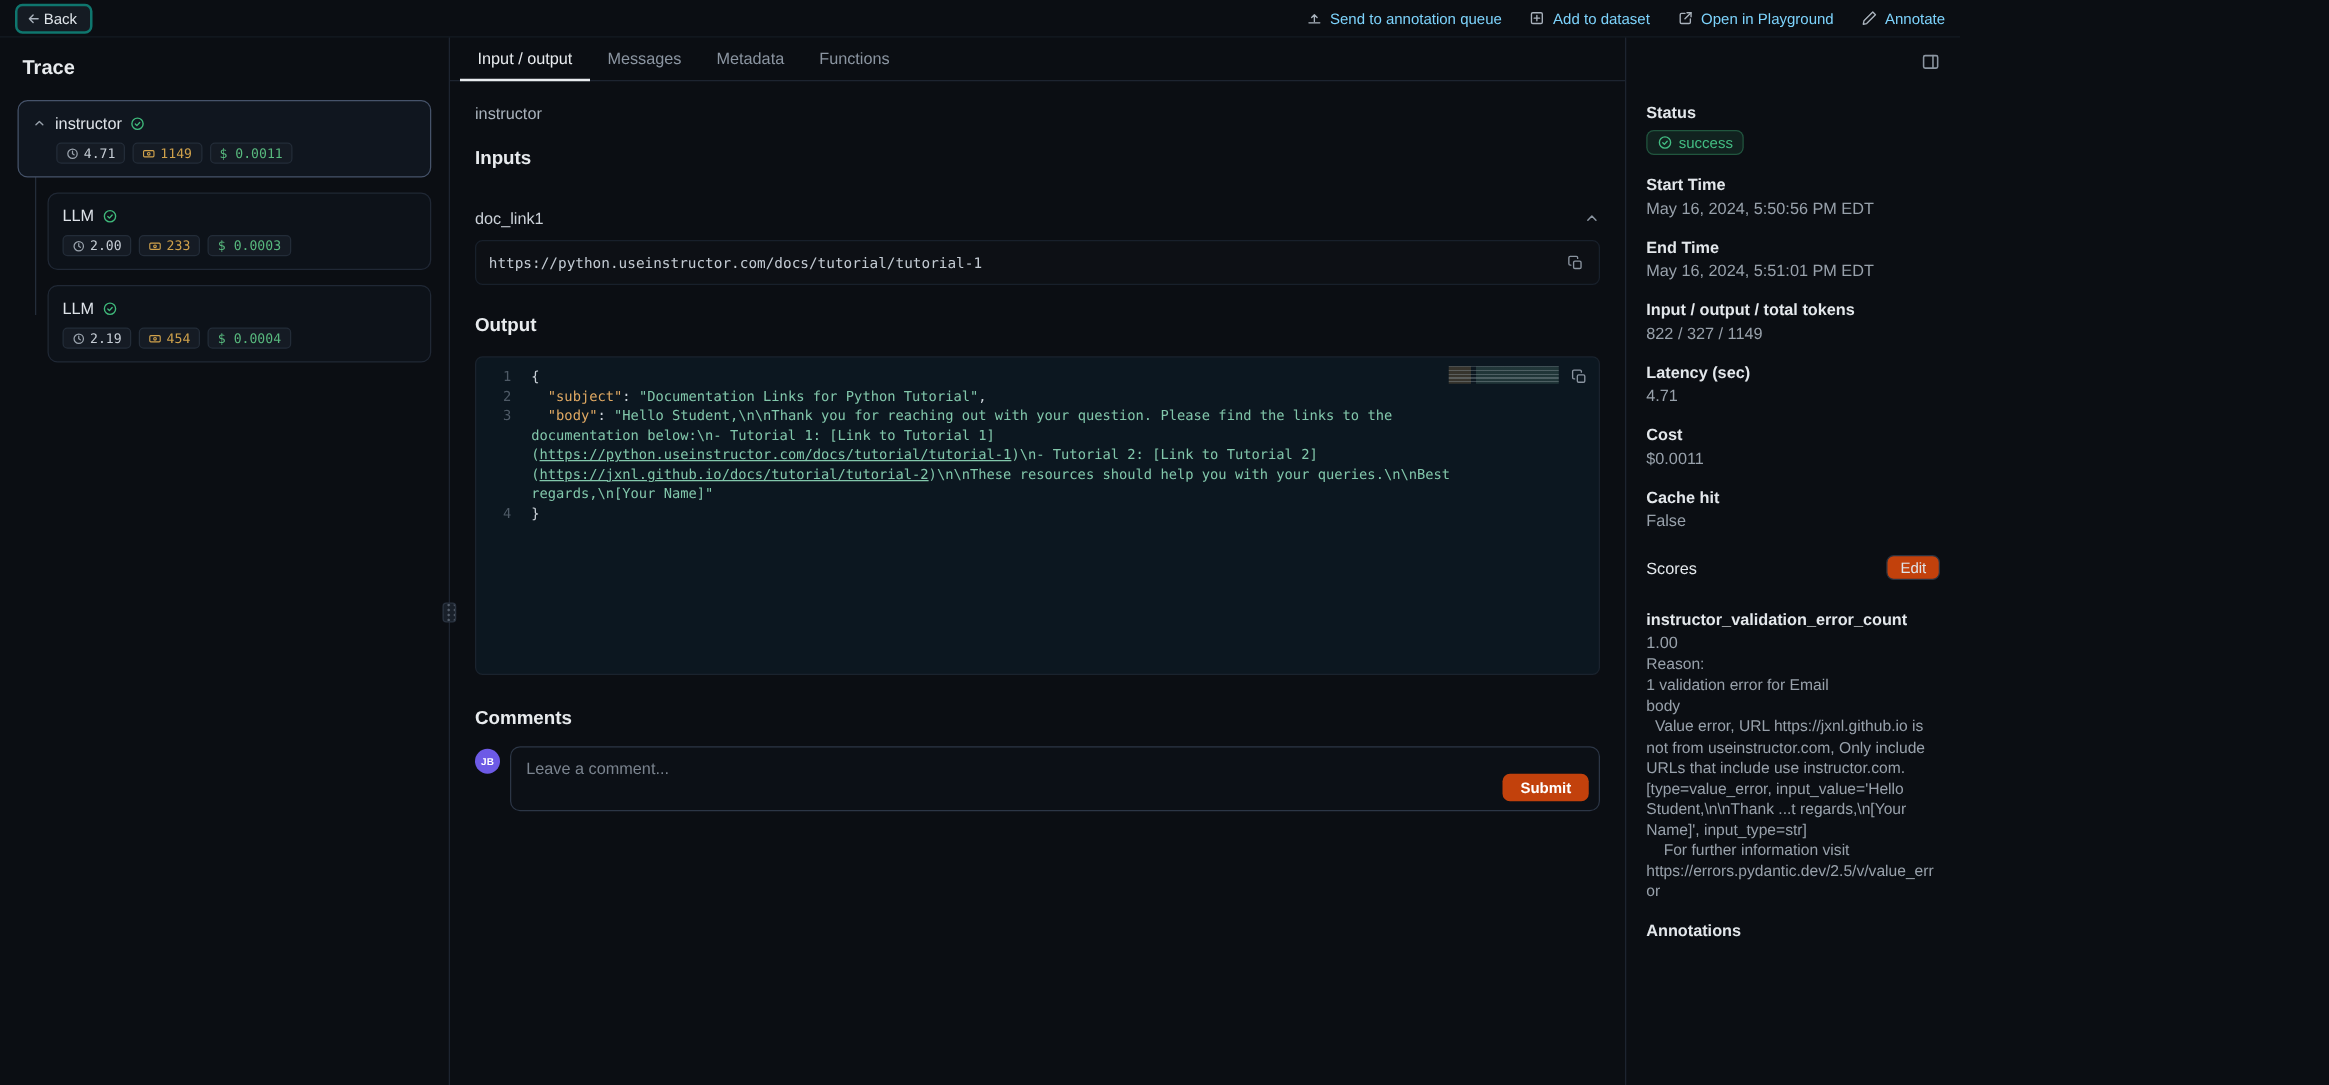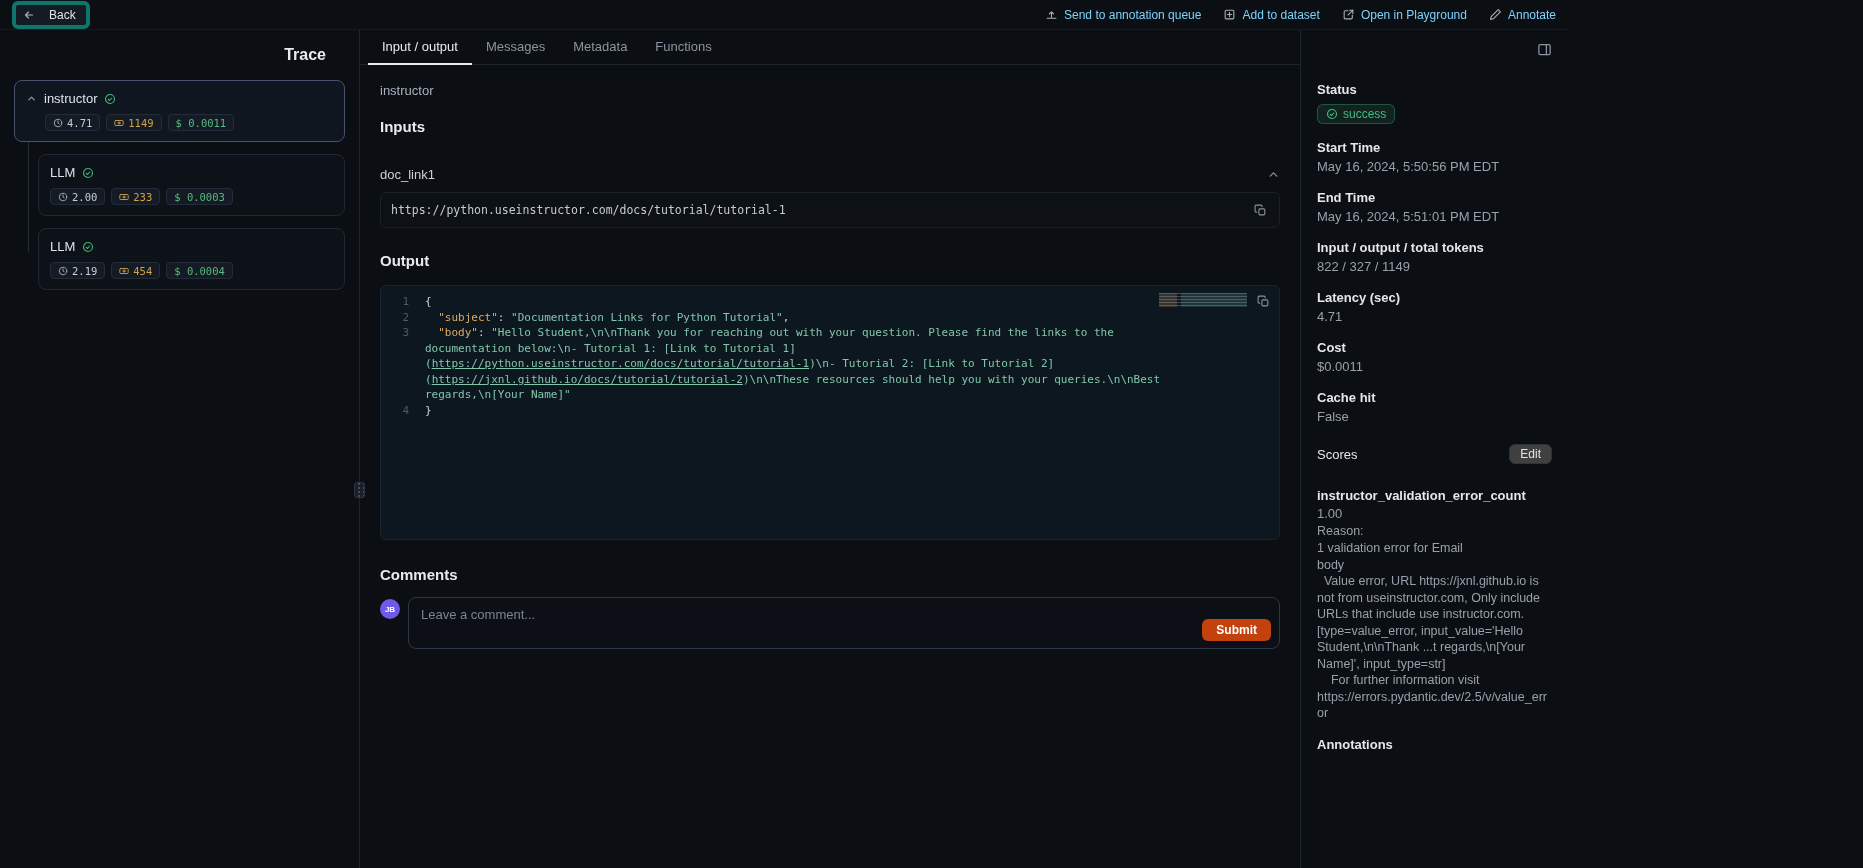--- a/index.html
+++ b/index.html
@@ -14,40 +14,40 @@
 
   .app { width: 1568px; height: 868px; display: flex; flex-direction: column; }
 
   
   .topbar {
     height: 30px; flex: none; display: flex; align-items: center;
     justify-content: space-between; padding: 0 12px;
     border-bottom: 1px solid #151b23;
   }
   .back-btn {
-    display: inline-flex; align-items: center; gap: 14px;
+    display: inline-flex; align-items: center; gap: 2px;
     padding: 3px 10px 3px 7px; font-size: 12px; color: #dfe4e9;
-    background: #151b23; border: 4px solid #0f766e; border-radius: 6px; cursor: pointer;
+    background: #151b23; border: 2px solid #0f766e; border-radius: 6px; cursor: pointer;
   }
   .topbar-actions { display: flex; align-items: center; gap: 22px; }
   .top-action {
     display: inline-flex; align-items: flex-start; gap: 6px;
     color: #7dd3fc; font-size: 12px; background: none; border: none; cursor: pointer;
   }
   .top-action svg, .back-btn svg { color: #aab3bd; }
 
   
   .body-row { flex: 1; display: flex; min-height: 0; }
 
   
   .sidebar {
     width: 360px; flex: none; border-right: 1px solid #1d2430;
     padding: 16px 14px; position: relative;
   }
-  .sidebar-title { font-size: 16px; font-weight: 700; color: #e8ebee; margin: 0 19px 16px; text-align: right; }
+  .sidebar-title { font-size: 16px; font-weight: 700; color: #e8ebee; margin: 0 4px 16px; }
   .tree { position: relative; }
   .tree-guide { position: absolute; left: 14px; top: 60px; height: 112px; width: 1px; background: #242d3a; }
   .tree-item {
     position: relative; background: #0d1219; border: 1px solid #202835;
     border-radius: 8px; padding: 10px 11px; margin-bottom: 12px; cursor: pointer;
   }
   .tree-item.selected { border-color: #46536a; background: #10161f; }
   .tree-item.child { margin-left: 24px; }
   .tree-item-head { display: flex; align-items: center; gap: 7px; font-size: 13px; color: #dde2e8; }
   .tree-item-head .chev { color: #98a1ab; }
@@ -154,21 +154,21 @@
   .status-badge {
     display: inline-flex; align-items: center; gap: 5px; margin-top: 7px;
     padding: 2px 8px; border-radius: 6px; font-size: 12px; color: #43bd83;
     background: rgba(63,184,122,.12); border: 1px solid rgba(63,184,122,.35);
   }
   .scores-row {
     margin-top: 20px; display: flex; align-items: center; justify-content: space-between;
   }
   .scores-row .field-label { font-weight: 400; }
   .edit-btn {
-    font-size: 12px; color: #dfe4e9; background: #404040; border: 1px solid #2a3340;
+    font-size: 12px; color: #dfe4e9; background: #c2410c; border: 1px solid #2a3340;
     border-radius: 6px; padding: 2px 10px; cursor: pointer;
   }
   .score-name { margin-top: 24px; font-size: 13px; font-weight: 700; color: #e3e7eb; overflow-wrap: anywhere; }
   .score-value { font-size: 13px; color: #98a1ab; margin-top: 3px; }
   .reason-label { font-size: 12.5px; color: #98a1ab; margin-top: 3px; }
   .reason-text {
     font-size: 12.5px; color: #98a1ab; line-height: 16.5px; margin-top: 2px;
     white-space: pre-wrap; overflow-wrap: anywhere;
   }
   .annotations-heading { margin-top: 15px; font-size: 13px; font-weight: 700; color: #e3e7eb; }

